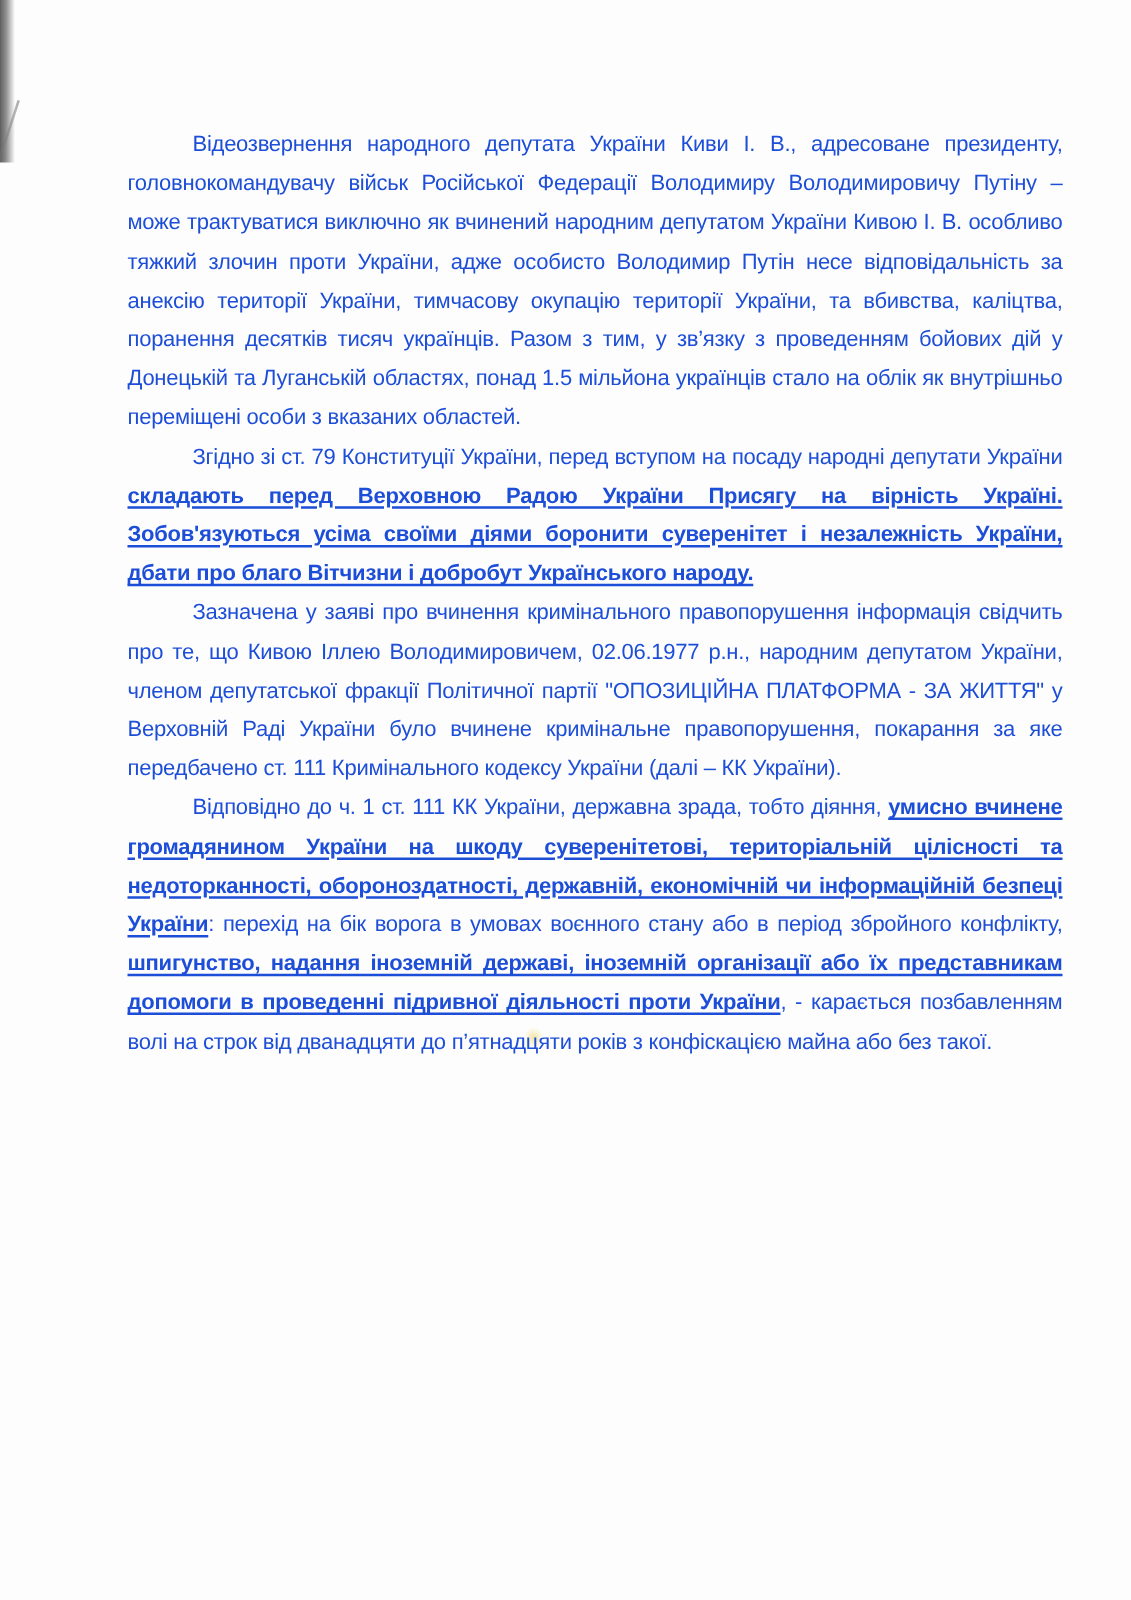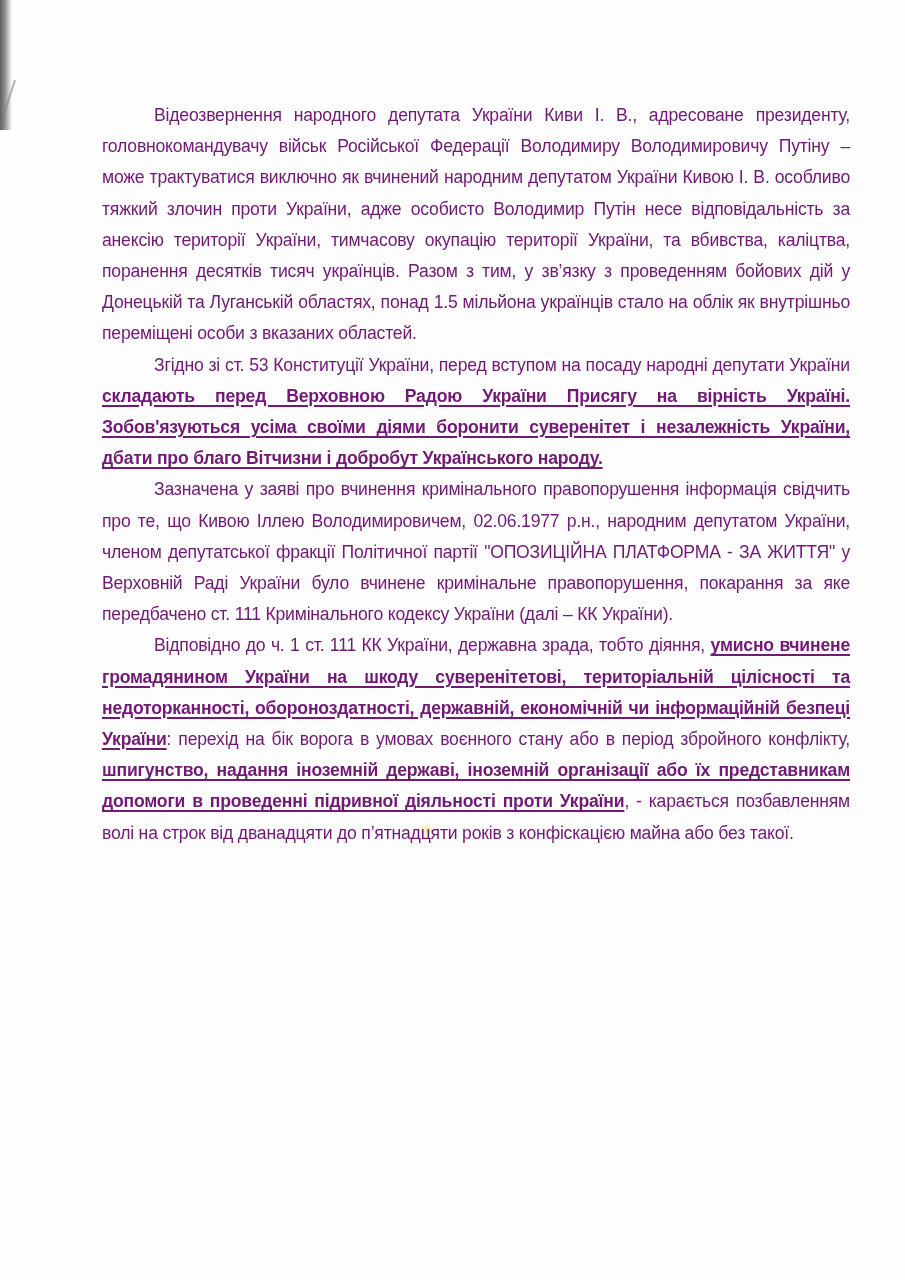--- a/index.html
+++ b/index.html
@@ -40,21 +40,21 @@
       left: 420px; top: 822px;
       width: 14px; height: 16px;
       border-radius: 50%;
       background: radial-gradient(circle, rgba(240,225,150,0.85) 0%, rgba(250,240,190,0.3) 60%, rgba(255,255,255,0) 100%);
     }
     .text-block {
       position: absolute;
       left: 102px;
       top: 100px;
       width: 748px;
-      color: #701a75;
+      color: #1d4ed8;
       font-size: 17.6px;
       line-height: 31.2px;
       letter-spacing: -0.2px;
     }
     .para {
       margin: 0;
       text-align: justify;
       text-indent: 52px;
     }
     .para .u {
@@ -71,21 +71,21 @@
   <div class="edge-shadow"></div>
   <div class="edge-line"></div>
   <div class="stain"></div>
 
   <div class="text-block">
     <p class="para">
       <span>Відеозвернення народного депутата України Киви І. В., адресоване президенту, головнокомандувачу військ Російської Федерації Володимиру Володимировичу Путіну – може трактуватися виключно як вчинений народним депутатом України Кивою І. В. особливо тяжкий злочин проти України, адже особисто Володимир Путін несе відповідальність за анексію території України, тимчасову окупацію території України, та вбивства, каліцтва, поранення десятків тисяч українців. Разом з тим, у зв’язку з проведенням бойових дій у Донецькій та Луганській областях, понад 1.5 мільйона українців стало на облік як внутрішньо переміщені особи з вказаних областей.</span>
     </p>
 
     <p class="para">
-      <span>Згідно зі ст. 53 Конституції України, перед вступом на посаду народні депутати України </span><span class="u">складають перед Верховною Радою України Присягу на вірність Україні. Зобов'язуються усіма своїми діями боронити суверенітет і незалежність України, дбати про благо Вітчизни і добробут Українського народу.</span>
+      <span>Згідно зі ст. 79 Конституції України, перед вступом на посаду народні депутати України </span><span class="u">складають перед Верховною Радою України Присягу на вірність Україні. Зобов'язуються усіма своїми діями боронити суверенітет і незалежність України, дбати про благо Вітчизни і добробут Українського народу.</span>
     </p>
 
     <p class="para">
       <span>Зазначена у заяві про вчинення кримінального правопорушення інформація свідчить про те, що Кивою Іллею Володимировичем, 02.06.1977 р.н., народним депутатом України, членом депутатської фракції Політичної партії "ОПОЗИЦІЙНА ПЛАТФОРМА - ЗА ЖИТТЯ" у Верховній Раді України було вчинене кримінальне правопорушення, покарання за яке передбачено ст. 111 Кримінального кодексу України (далі – КК України).</span>
     </p>
 
     <p class="para">
       <span>Відповідно до ч. 1 ст. 111 КК України, державна зрада, тобто діяння, </span><span class="u">умисно вчинене громадянином України на шкоду суверенітетові, територіальній цілісності та недоторканності, обороноздатності, державній, економічній чи інформаційній безпеці України</span><span>: перехід на бік ворога в умовах воєнного стану або в період збройного конфлікту, </span><span class="u">шпигунство, надання іноземній державі, іноземній організації або їх представникам допомоги в проведенні підривної діяльності проти України</span><span>, - карається позбавленням волі на строк від дванадцяти до п’ятнадцяти років з конфіскацією майна або без такої.</span>
     </p>
   </div>

